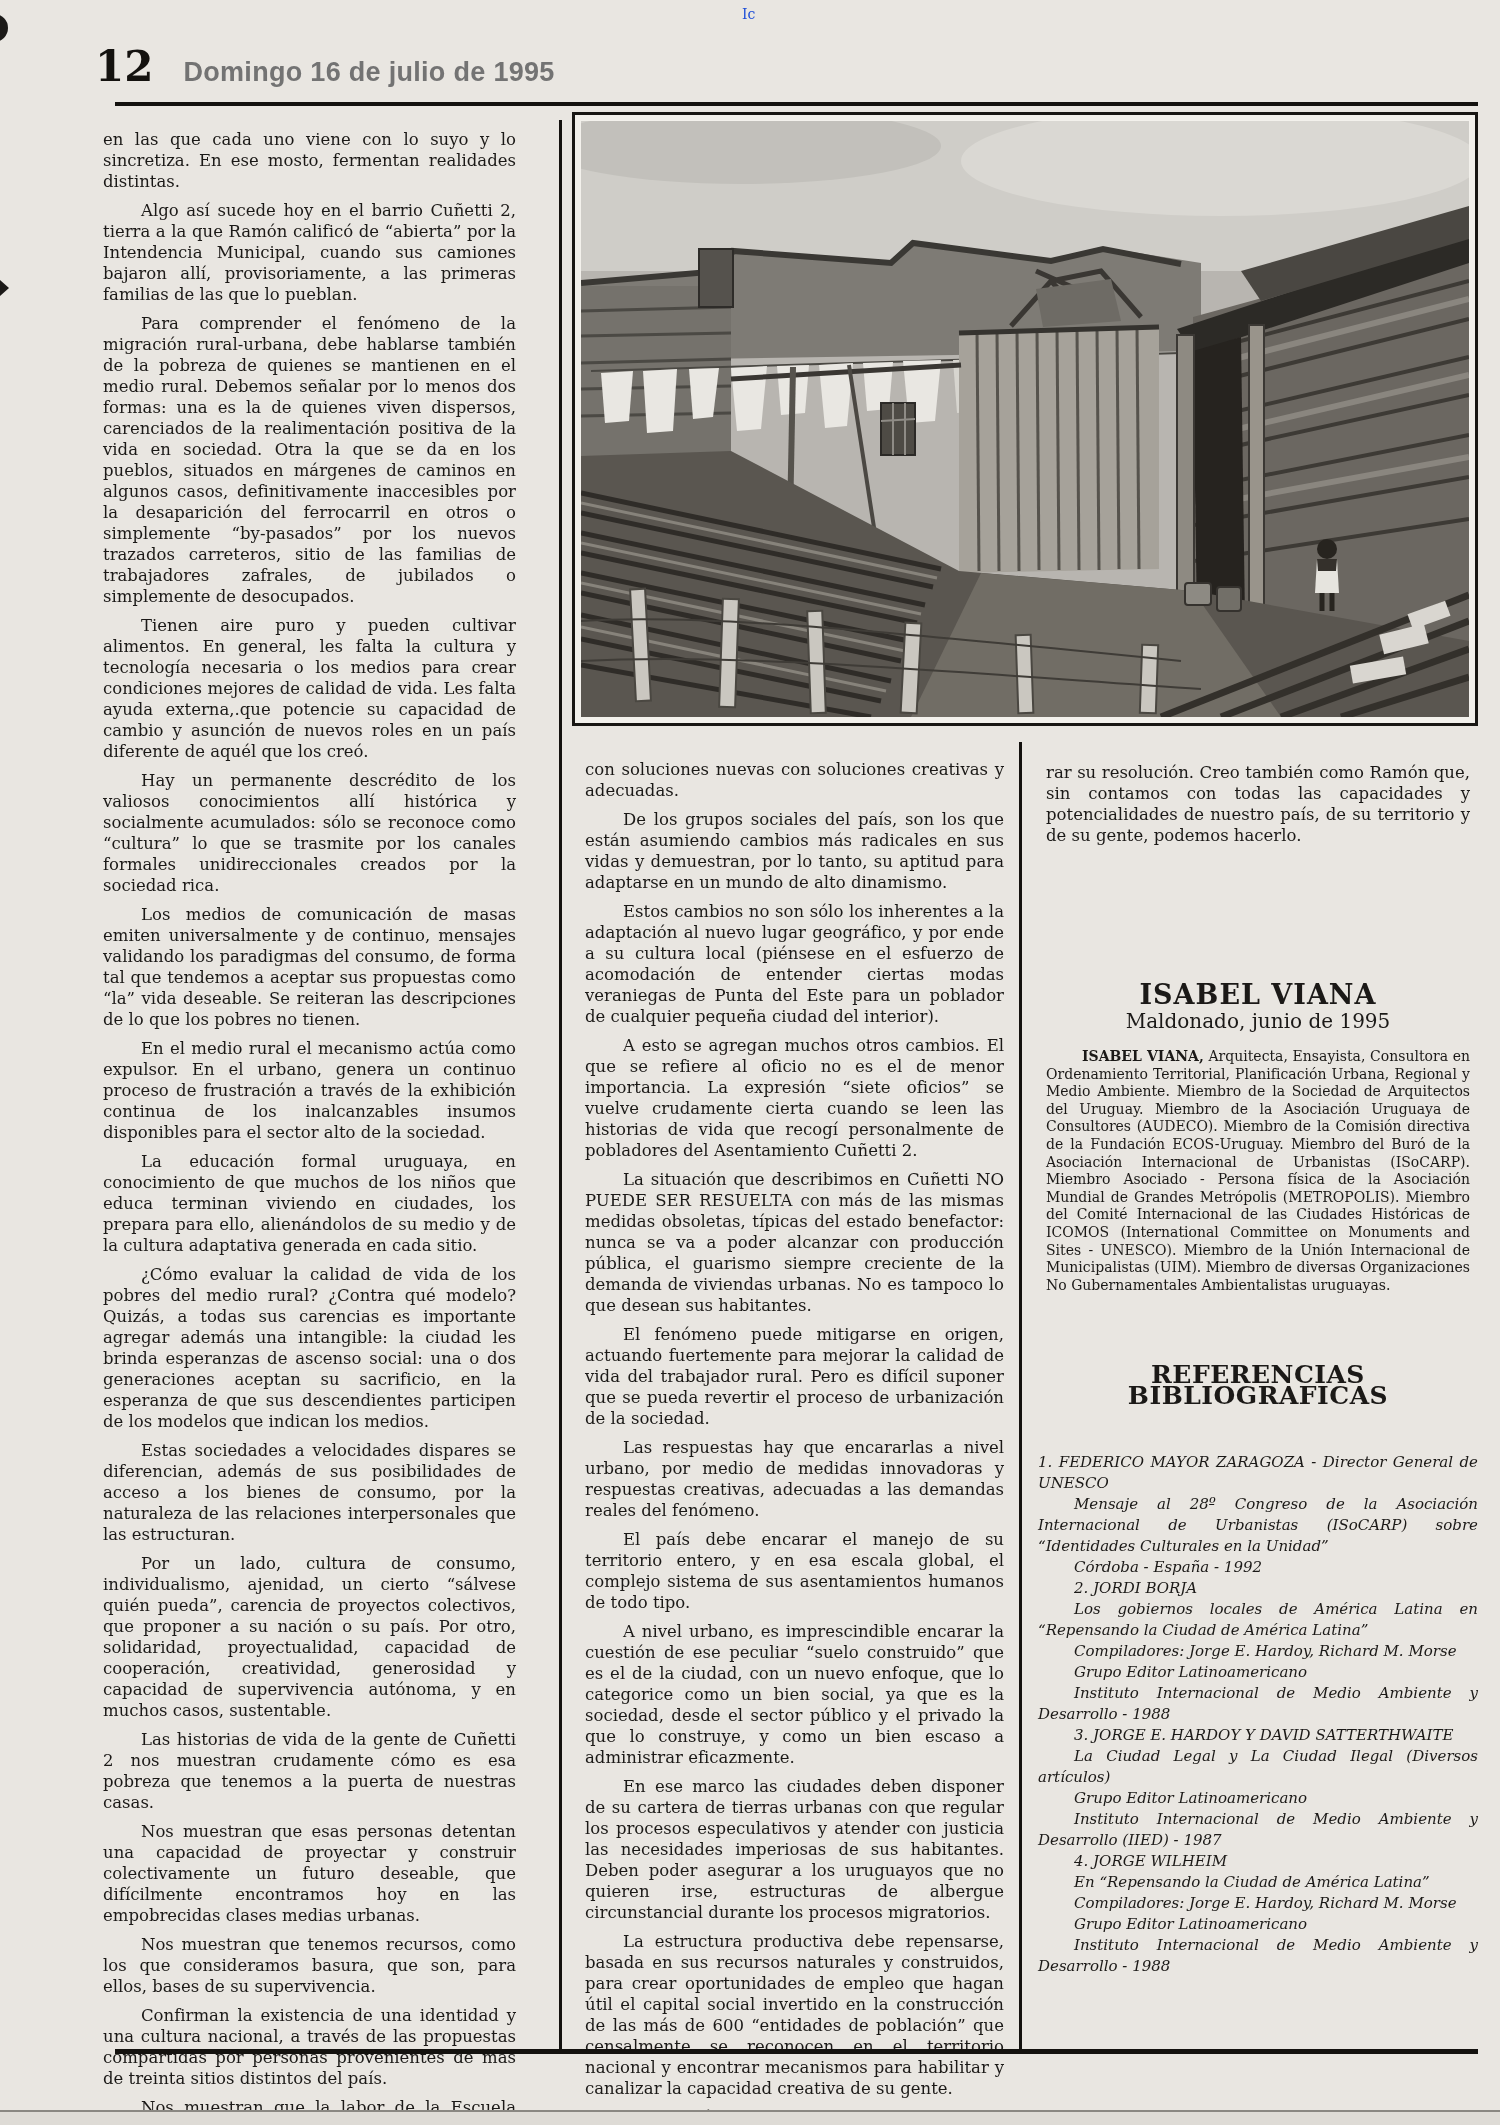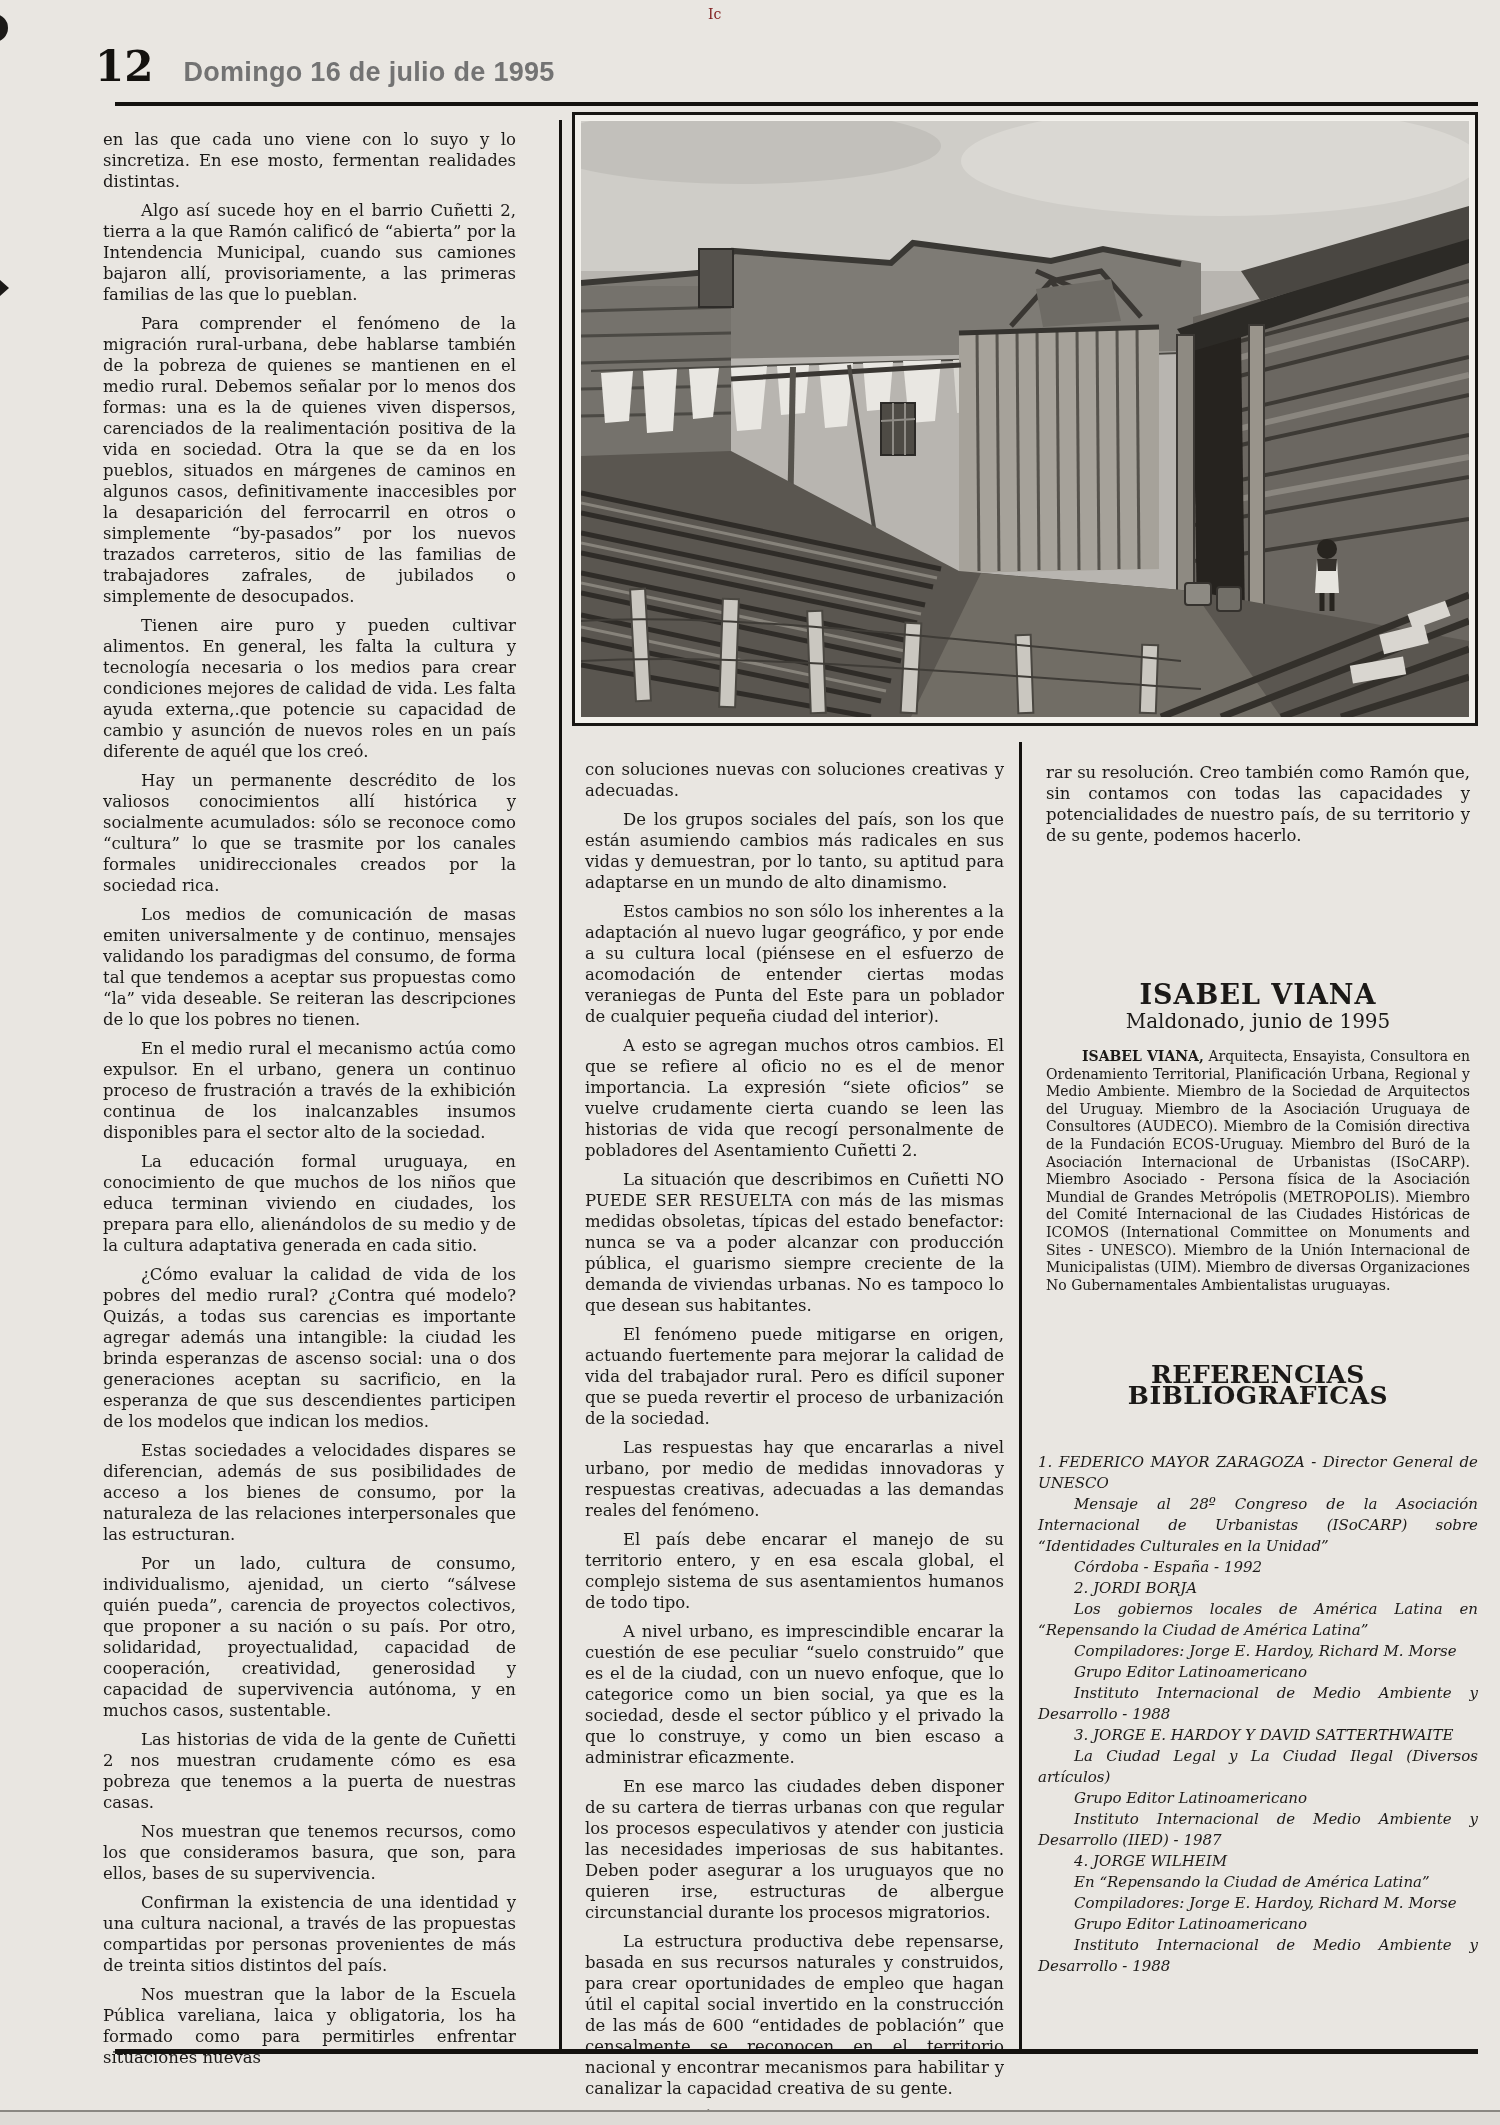--- a/index.html
+++ b/index.html
@@ -18,21 +18,21 @@
   .header-rule{position:absolute;left:115px;top:102px;width:1363px;height:4px;background:#14120f;}
   .bottom-rule{position:absolute;left:115px;top:2049px;width:1363px;height:5px;background:#14120f;}
   .scan-bottom-line{position:absolute;left:0;top:2110px;width:1500px;height:2px;background:#8a8782;}
   .scan-bottom-band{position:absolute;left:0;top:2112px;width:1500px;height:13px;background:#dedbd6;}
   .vrule{position:absolute;width:3px;background:#14120f;}
   .vrule-1{left:559px;top:120px;height:1930px;}
   .vrule-2{left:1019px;top:742px;height:1308px;}
   
   .edge-blob{position:absolute;left:-6px;top:14px;width:14px;height:28px;background:#1c1a18;border-radius:0 14px 14px 0;}
   .edge-wedge{position:absolute;left:0;top:280px;width:0;height:0;border-top:8px solid transparent;border-bottom:8px solid transparent;border-left:9px solid #1c1a18;}
-  .top-mark{position:absolute;left:708px;top:6px;font:14px "DejaVu Serif",serif;color:#7f1d1d;}
+  .top-mark{position:absolute;left:742px;top:6px;font:14px "DejaVu Serif",serif;color:#1d4ed8;}
   
   .photo{position:absolute;left:572px;top:112px;width:906px;height:614px;margin:0;
          box-sizing:border-box;border:3px solid #191714;background:#f3f1ec;padding:6px;}
   .photo svg{display:block;width:100%;height:100%;}
   
   .col{position:absolute;text-align:justify;font-size:16.5px;line-height:21px;hyphens:auto;}
   .col p{margin:8px;text-indent:38px;text-align:justify;}
   .col p:first-child{text-indent:0;}
   .col-left{left:95px;top:121px;width:429px;}
   .col-middle{left:577px;top:751px;width:435px;}
@@ -200,20 +200,21 @@
       <p>Para comprender el fenómeno de la migración rural-urbana, debe hablarse también de la pobreza de quienes se mantienen en el medio rural. Debemos señalar por lo menos dos formas: una es la de quienes viven dispersos, carenciados de la realimentación positiva de la vida en sociedad. Otra la que se da en los pueblos, situados en márgenes de caminos en algunos casos, definitivamente inaccesibles por la desaparición del ferrocarril en otros o simplemente “by-pasados” por los nuevos trazados carreteros, sitio de las familias de trabajadores zafrales, de jubilados o simplemente de desocupados.</p>
       <p>Tienen aire puro y pueden cultivar alimentos. En general, les falta la cultura y tecnología necesaria o los medios para crear condiciones mejores de calidad de vida. Les falta ayuda externa,.que potencie su capacidad de cambio y asunción de nuevos roles en un país diferente de aquél que los creó.</p>
       <p>Hay un permanente descrédito de los valiosos conocimientos allí histórica y socialmente acumulados: sólo se reconoce como “cultura” lo que se trasmite por los canales formales unidireccionales creados por la sociedad rica.</p>
       <p>Los medios de comunicación de masas emiten universalmente y de continuo, mensajes validando los paradigmas del consumo, de forma tal que tendemos a aceptar sus propuestas como “la” vida deseable. Se reiteran las descripciones de lo que los pobres no tienen.</p>
       <p>En el medio rural el mecanismo actúa como expulsor. En el urbano, genera un continuo proceso de frustración a través de la exhibición continua de los inalcanzables insumos disponibles para el sector alto de la sociedad.</p>
       <p>La educación formal uruguaya, en conocimiento de que muchos de los niños que educa terminan viviendo en ciudades, los prepara para ello, alienándolos de su medio y de la cultura adaptativa generada en cada sitio.</p>
       <p>¿Cómo evaluar la calidad de vida de los pobres del medio rural? ¿Contra qué modelo? Quizás, a todas sus carencias es importante agregar además una intangible: la ciudad les brinda esperanzas de ascenso social: una o dos generaciones aceptan su sacrificio, en la esperanza de que sus descendientes participen de los modelos que indican los medios.</p>
       <p>Estas sociedades a velocidades dispares se diferencian, además de sus posibilidades de acceso a los bienes de consumo, por la naturaleza de las relaciones interpersonales que las estructuran.</p>
       <p>Por un lado, cultura de consumo, individualismo, ajenidad, un cierto “sálvese quién pueda”, carencia de proyectos colectivos, que proponer a su nación o su país. Por otro, solidaridad, proyectualidad, capacidad de cooperación, creatividad, generosidad y capacidad de supervivencia autónoma, y en muchos casos, sustentable.</p>
       <p>Las historias de vida de la gente de Cuñetti 2 nos muestran crudamente cómo es esa pobreza que tenemos a la puerta de nuestras casas.</p>
+      <p>Nos muestran que esas personas detentan una capacidad de proyectar y construir colectivamente un futuro deseable, que difícilmente encontramos hoy en las empobrecidas clases medias urbanas.</p>
       <p>Nos muestran que tenemos recursos, como los que consideramos basura, que son, para ellos, bases de su supervivencia.</p>
       <p>Confirman la existencia de una identidad y una cultura nacional, a través de las propuestas compartidas por personas provenientes de más de treinta sitios distintos del país.</p>
       <p>Nos muestran que la labor de la Escuela Pública vareliana, laica y obligatoria, los ha formado como para permitirles enfrentar situaciones nuevas</p>
     </section>
 
   <section class="col col-middle">
       <p>con soluciones nuevas con soluciones creativas y adecuadas.</p>
       <p>De los grupos sociales del país, son los que están asumiendo cambios más radicales en sus vidas y demuestran, por lo tanto, su aptitud para adaptarse en un mundo de alto dinamismo.</p>
       <p>Estos cambios no son sólo los inherentes a la adaptación al nuevo lugar geográfico, y por ende a su cultura local (piénsese en el esfuerzo de acomodación de entender ciertas modas veraniegas de Punta del Este para un poblador de cualquier pequeña ciudad del interior).</p>
       <p>A esto se agregan muchos otros cambios. El que se refiere al oficio no es el de menor importancia. La expresión “siete oficios” se vuelve crudamente cierta cuando se leen las historias de vida que recogí personalmente de pobladores del Asentamiento Cuñetti 2.</p>

